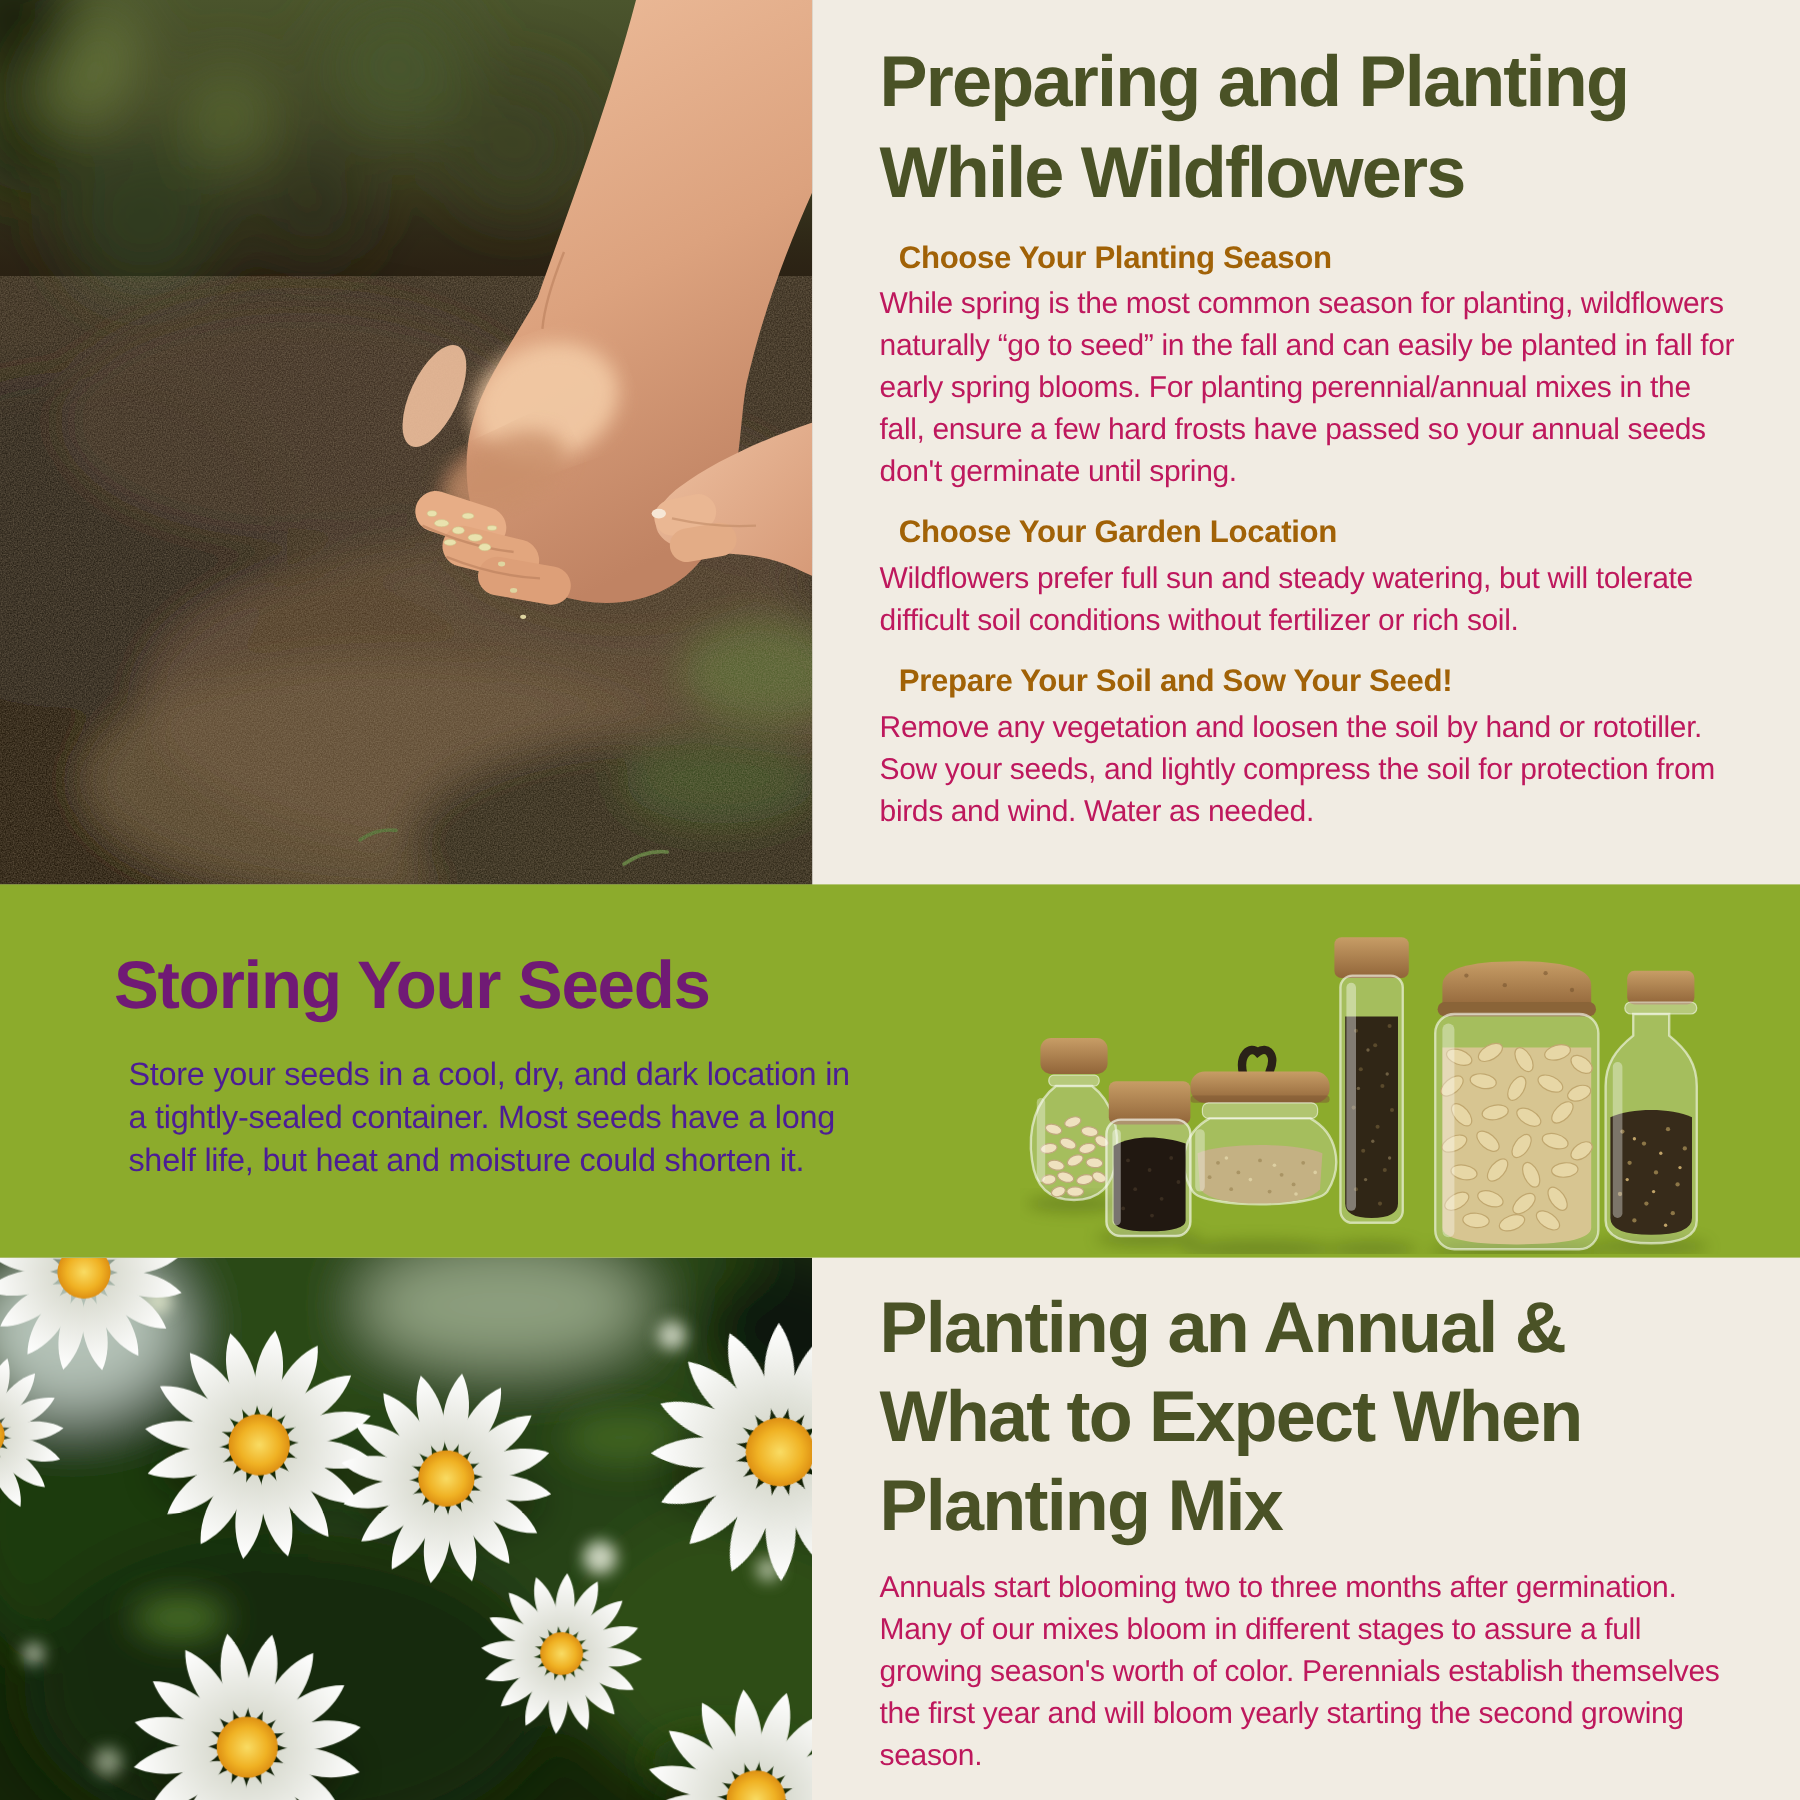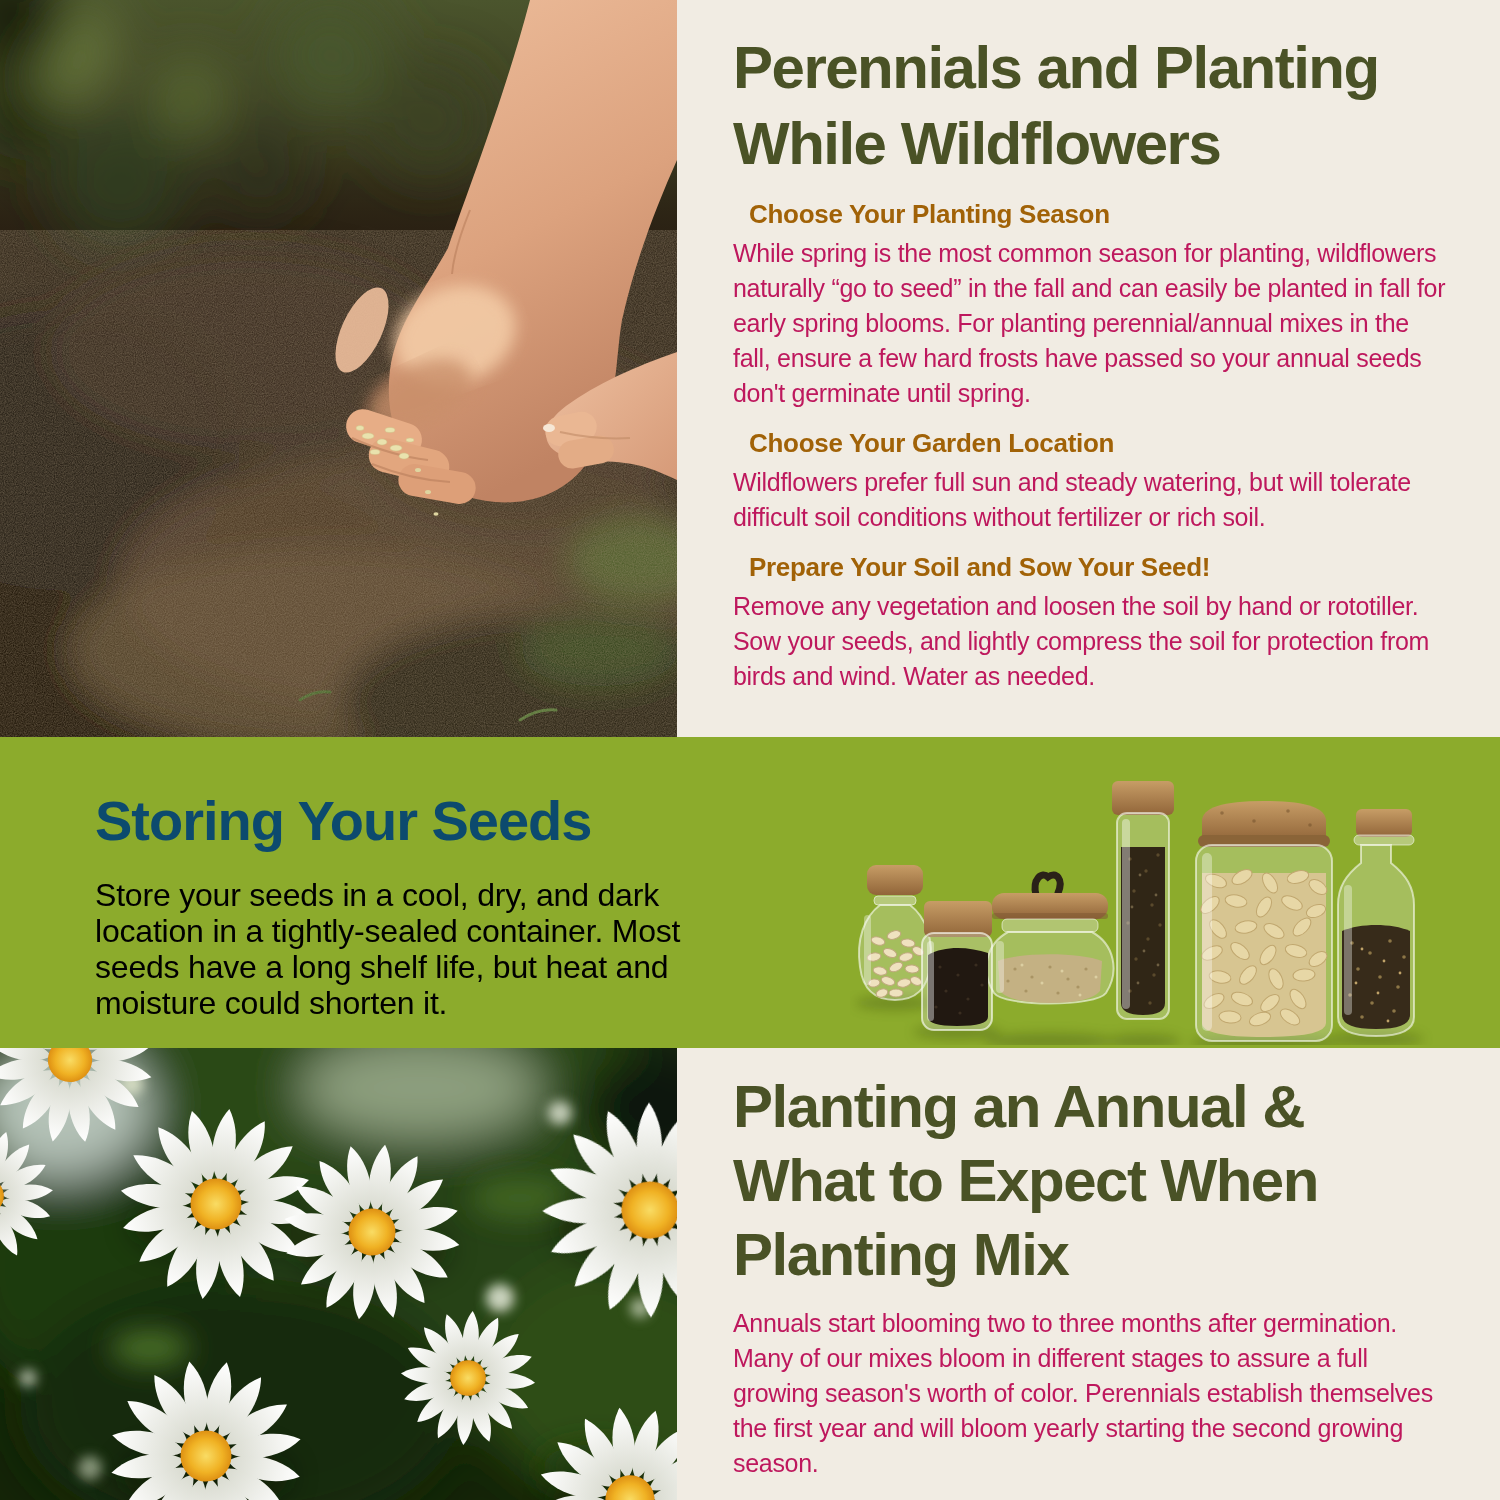--- a/index.html
+++ b/index.html
@@ -19,22 +19,22 @@
 
   .big-title{color:#4a5226;font-weight:700;font-size:60px;line-height:76px;letter-spacing:-1.5px;margin:0 0 16px 0;}
   #panel-bottom .big-title{line-height:74px;margin-bottom:14px;}
   .big-title div{white-space:nowrap;}
 
   .sec{margin:0 0 16px 0;}
   .sec-heading{color:#a16207;font-weight:700;font-size:26px;line-height:32px;letter-spacing:-0.3px;margin:0 0 6px 16px;}
   .body-text{color:#be185d;font-size:25px;line-height:35px;letter-spacing:-0.3px;margin:0;}
 
   .band-text{position:absolute;left:95px;top:54px;width:640px;}
-  .band-title{color:#0c4a6e;font-weight:700;font-size:56px;line-height:60px;letter-spacing:-1px;margin:0 0 26px 0;white-space:nowrap;}
-  .band-body{color:#000000;font-size:32px;line-height:36px;letter-spacing:-0.2px;margin:0;}
+  .band-title{color:#701a75;font-weight:700;font-size:56px;line-height:60px;letter-spacing:-1px;margin:0 0 26px 0;white-space:nowrap;}
+  .band-body{color:#4c1d95;font-size:27px;line-height:36px;letter-spacing:-0.2px;margin:12px;}
 
   #jars{position:absolute;left:850px;top:18px;width:630px;height:290px;}
 </style>
 </head>
 <body>
 
 <div class="page">
 
   <div class="photo" id="photo-soil">
     <svg width="677" height="737" viewBox="0 0 677 737">
@@ -141,21 +141,21 @@
         <rect x="558" y="438" width="56" height="28" rx="14" fill="#e3ac86" transform="rotate(-10 586 452)"></rect>
         <ellipse cx="549" cy="428" rx="6" ry="4" fill="#f6e7d6"></ellipse>
         <path d="M560 432 q36 8 70 6" stroke="#c08a66" stroke-width="2" fill="none" opacity="0.6"></path>
       </g>
     </svg>
   </div>
 
   <div id="panel-top">
     <div class="panel-inner">
       <div class="big-title">
-        <div>Perennials and Planting</div>
+        <div>Preparing and Planting</div>
         <div>While Wildflowers</div>
       </div>
       <div class="sec">
         <h3 class="sec-heading">Choose Your Planting Season</h3>
         <p class="body-text">While spring is the most common season for planting, wildflowers naturally “go to seed” in the fall and can easily be planted in fall for early spring blooms. For planting perennial/annual mixes in the fall, ensure a few hard frosts have passed so your annual seeds don't germinate until spring.</p>
       </div>
       <div class="sec">
         <h3 class="sec-heading">Choose Your Garden Location</h3>
         <p class="body-text">Wildflowers prefer full sun and steady watering, but will tolerate difficult soil conditions without fertilizer or rich soil.</p>
       </div>

